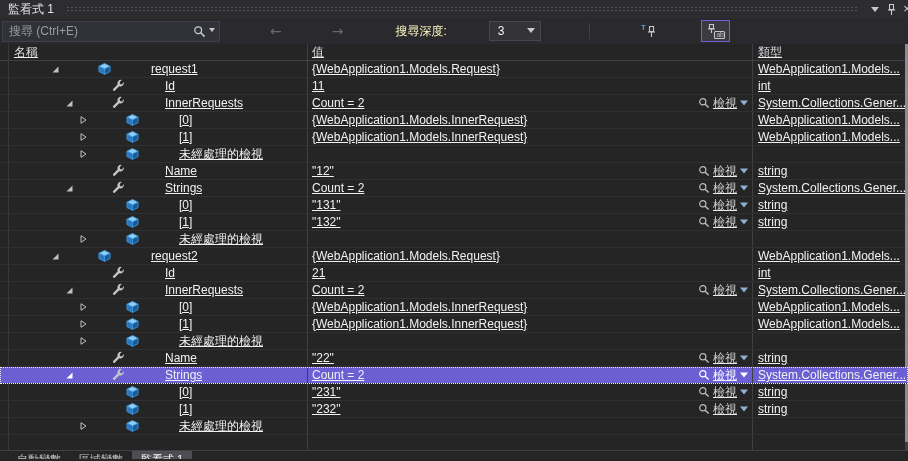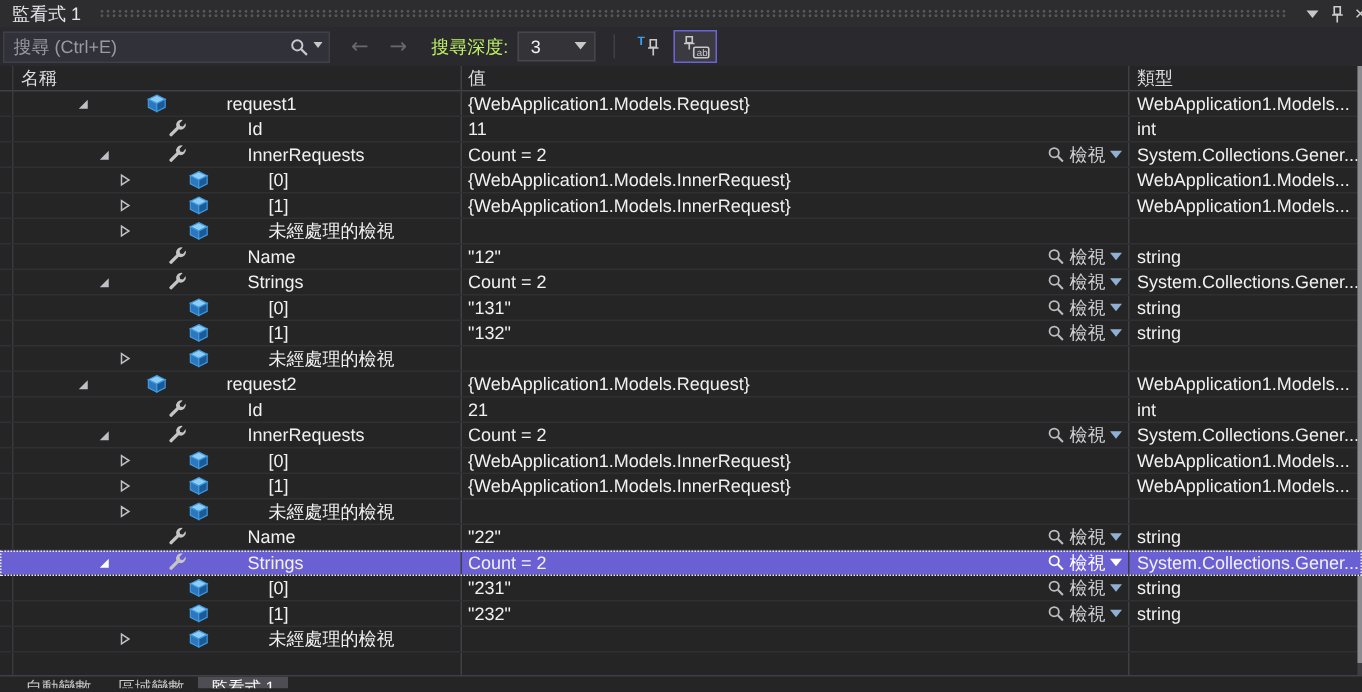--- a/index.html
+++ b/index.html
@@ -21,46 +21,46 @@
     flex:1; height:6px; margin:0 10px 0 12px;
     background-image:radial-gradient(circle,#55555a 0.9px,transparent 1.1px);
     background-size:4px 3px; background-position:0 0;
   }
   .tb-btn { width:16px; height:16px; display:flex; align-items:center; justify-content:center; flex:none; }
   .tri { width:0; height:0; border:4px solid transparent; border-top:5px solid #c8c8c8; margin-top:4px; }
   .close-btn { width:16px; margin-right:-7px; color:#d0d0d0; font-size:13px; line-height:16px; text-align:center; }
 
   
   .toolbar {
-    height:26px; background:#2a2a2e; display:flex; align-items:center; padding:0 0 0 2px;
+    height:26px; background:#2a2a2e; display:flex; align-items:center; padding:0 0 0 2px;gap:36px;
   }
   .search-box {
     width:218px; height:21px; background:#31313a; border:1px solid #3f3f46;
     display:flex; align-items:center; padding:0 4px 0 6px;
   }
   .search-box input {
     flex:1; background:transparent; border:none; outline:none; color:#f1f1f1;
     font-family:inherit; font-size:12px; min-width:0;
   }
   .search-box input::placeholder { color:#9a9aa0; opacity:1; }
   .search-btn { display:flex; align-items:center; gap:3px; color:#c8c8cc; }
   .nav-arrow { color:#68686e; font-size:14px; margin-left:14px; line-height:26px;
     font-family:"DejaVu Sans",sans-serif; }
-  .depth-label { color:#bef264; margin-left:16px; }
+  .depth-label { color:#fef9c3; margin-left:16px; }
   .depth-combo {
     margin-left:6px; width:52px; height:20px; background:#333338; border:1px solid #46464b;
     display:flex; align-items:center; padding:0 5px 0 8px; justify-content:space-between;
   }
   .toolbar-sep { width:1px; height:16px; background:#3f3f46; margin:0 8px 0 12px; }
   .icon-btn { height:22px; display:flex; align-items:center; justify-content:center;
     padding:0 3px; margin-left:2px; border:1px solid transparent; }
   .icon-btn.active { border-color:var(--accent,#6c62d8); background:#3a3a40; }
 
   
-  .panel-body { position:absolute; top:44px; left:0; right:0; bottom:9px; overflow:hidden; }
+  .panel-body { position:absolute; top:44px; left:0; right:0; bottom:9px; overflow:hidden;text-decoration:underline; }
   .panel-body::before {
     content:""; position:absolute; left:8px; top:0; bottom:0; width:1px; background:#38383d; z-index:0;
   }
   .grid-header, .row {
     display:grid; grid-template-columns:308px 445px 1fr;
     height:17px; position:relative;
   }
   .grid-header { border-bottom:1px solid #3f3f46; color:#dcdce0; }
   .grid-header .cell { line-height:16px; }
   .cell { border-right:1px solid #3f3f46; overflow:hidden; white-space:nowrap; display:flex; align-items:center; }

